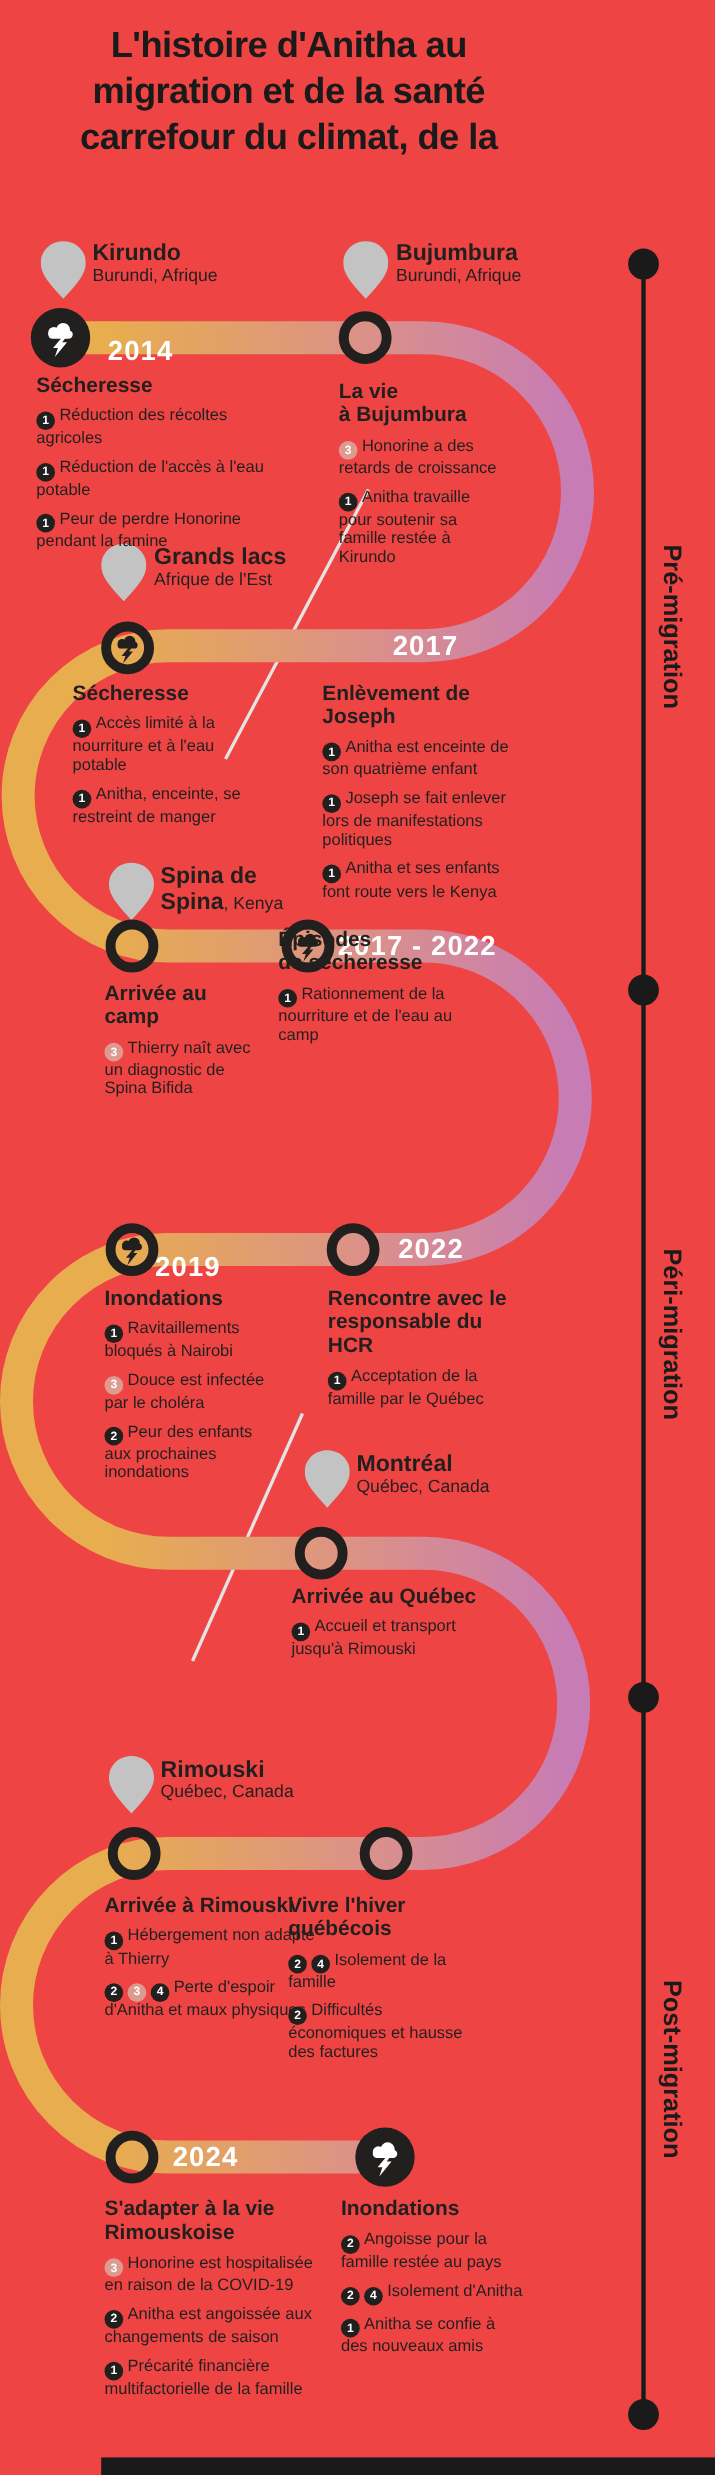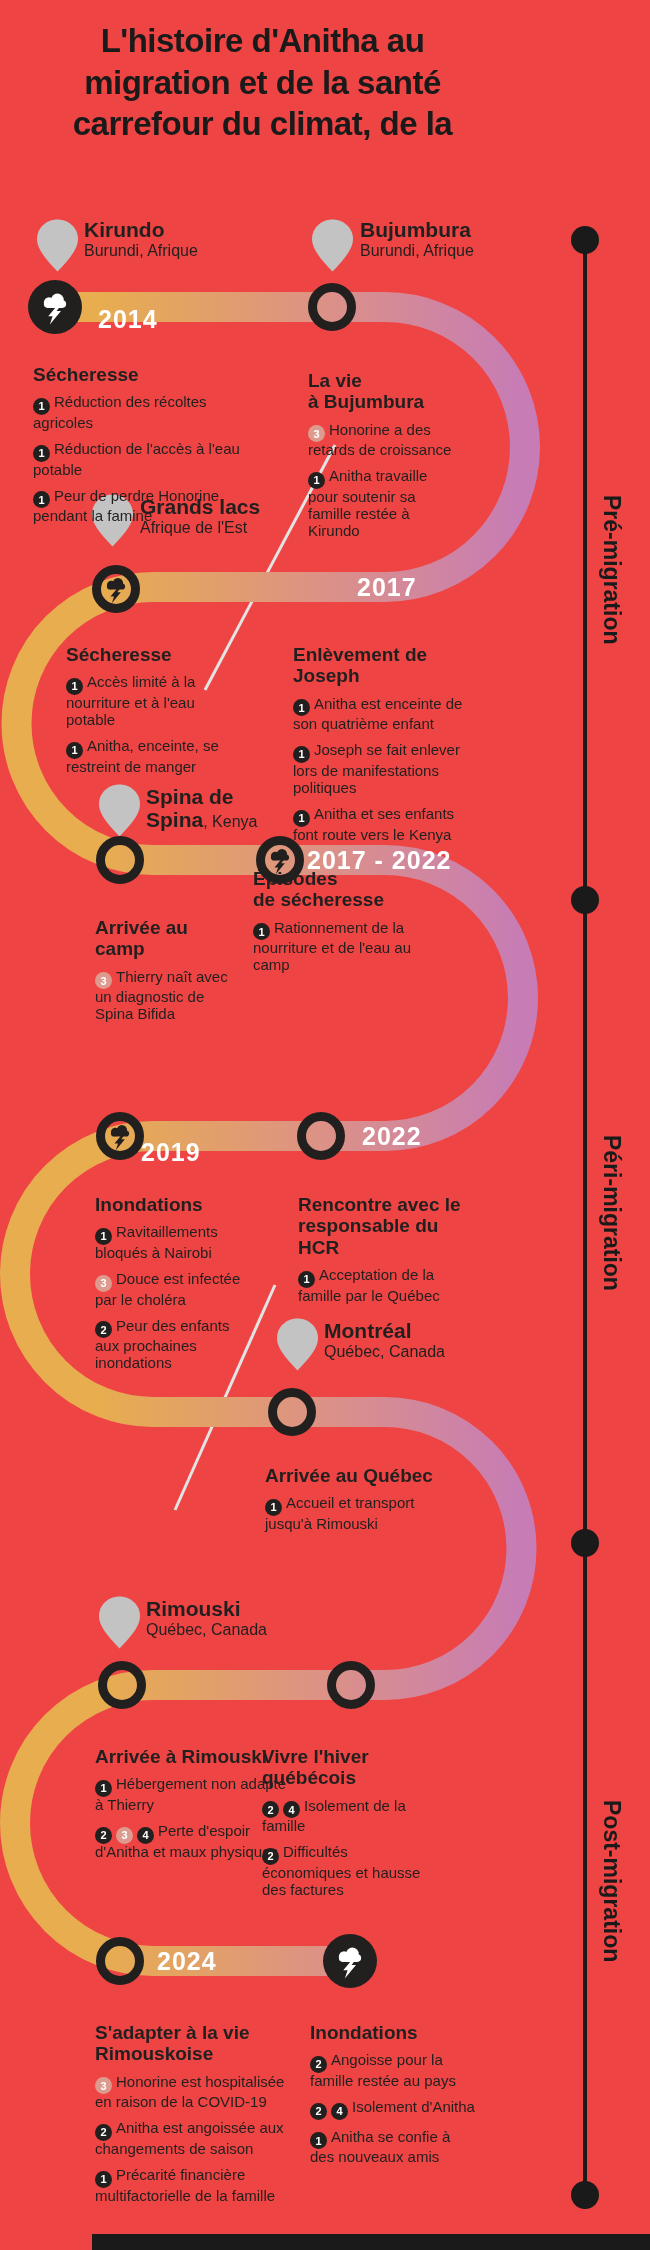--- a/index.html
+++ b/index.html
@@ -19,21 +19,21 @@
   
   .year{
     height:30px;line-height:30px;color:#ffffff;font-size:25px;font-weight:bold;
     letter-spacing:1px;white-space:nowrap;
   }
   
   .loc{line-height:1.08;white-space:nowrap;}
   .loc .nm{font-size:21px;font-weight:bold;}
   .loc .sub{font-size:16px;font-weight:normal;}
   
-  .event{line-height:1.12;margin-top:24px;}
+  .event{line-height:1.12;}
   .ev-heading{font-size:19px;font-weight:bold;line-height:1.12;white-space:pre-line;margin-bottom:4px;}
   .bullet{font-size:15px;margin-top:9px;line-height:1.13;}
   .badge{
     display:inline-flex;align-items:center;justify-content:center;
     width:17px;height:17px;border-radius:50%;color:#fff;font-size:11px;font-weight:bold;
     margin-right:4px;vertical-align:-3px;
   }
   
   .phase-line{left:583px;top:240px;width:4px;height:1955px;background:#1A1A1A;}
   .phase-dot{width:28px;height:28px;border-radius:50%;background:#1A1A1A;left:571px;}

